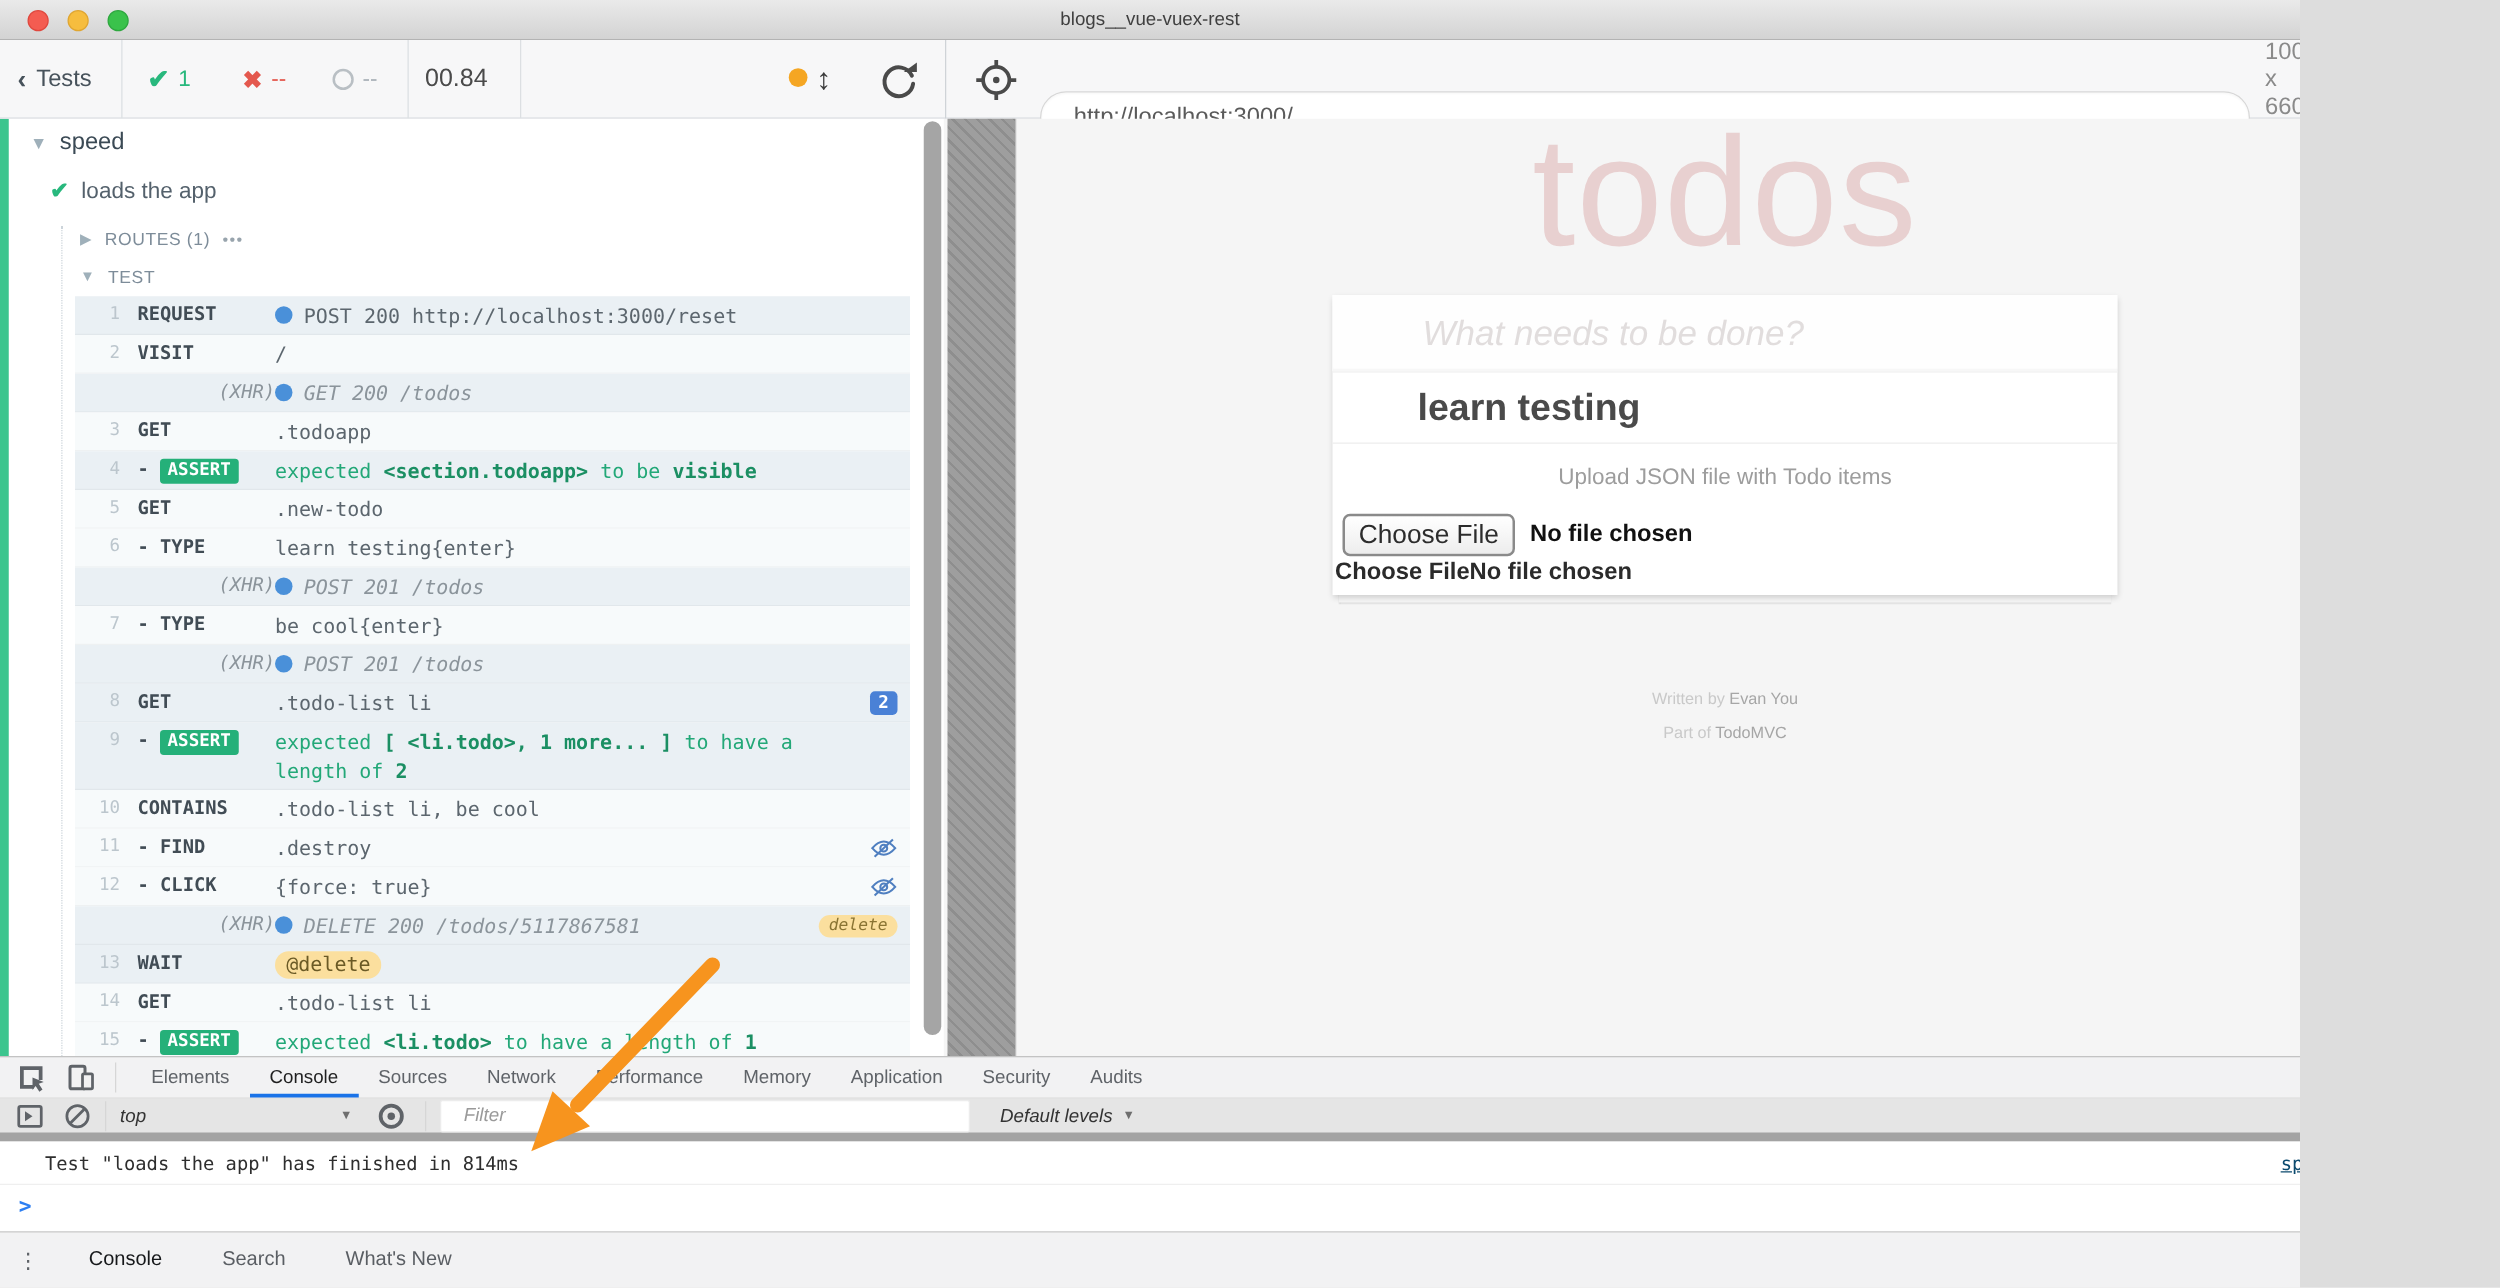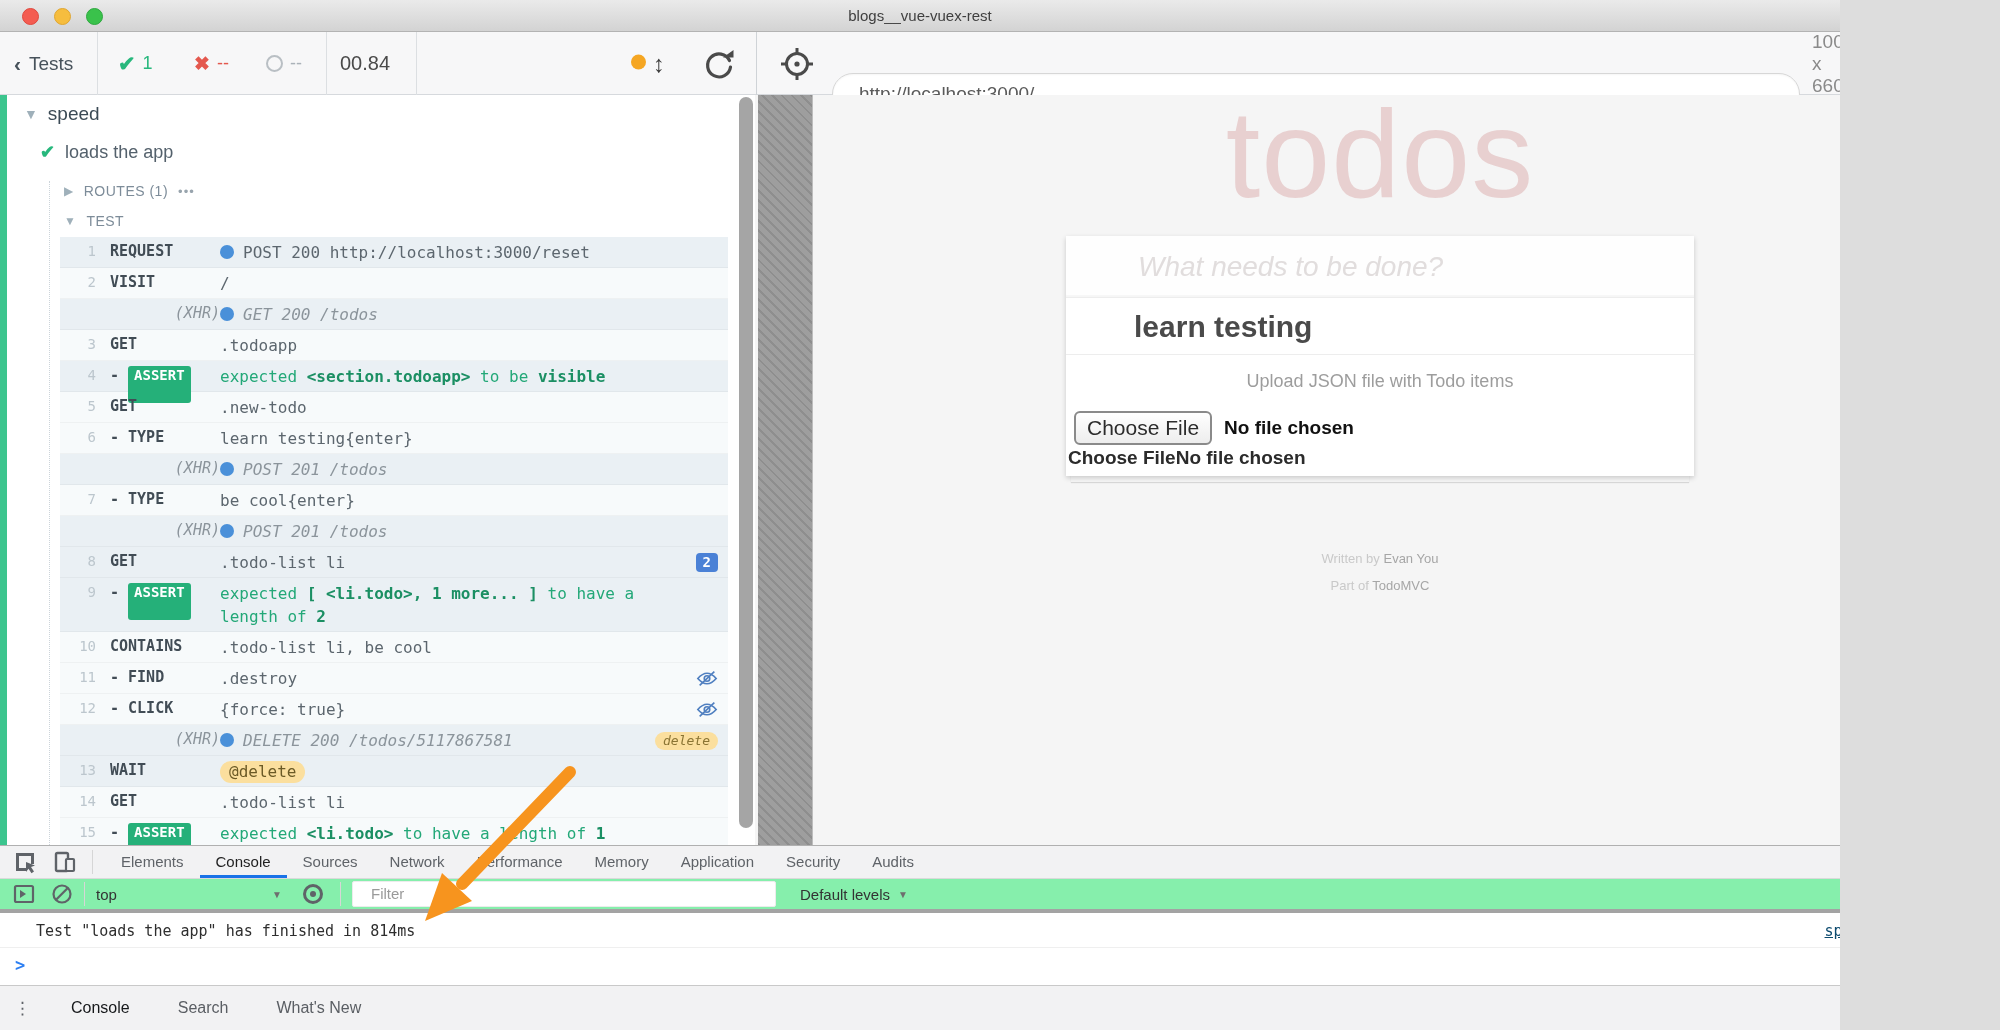--- a/index.html
+++ b/index.html
@@ -64,21 +64,21 @@
          font-family:"DejaVu Sans Mono",monospace; font-size:14px; color:#bcc6cd; }
   .method { flex:none; width:110px; font-family:"DejaVu Sans Mono",monospace; font-size:15px;
             font-weight:bold; color:#414c55; padding-top:1px; white-space:pre; }
   .msg { flex:1 1 auto; max-width:450px; font-family:"DejaVu Sans Mono",monospace; font-size:16px;
          color:#5c666e; line-height:23px; }
   .crow.xhr .method { font-weight:normal; font-style:italic; color:#8b949b;text-align:right; }
   .crow.xhr .msg { font-style:italic; color:#8b949b; }
   .crow.assert .msg { color:#23a878; }
   .crow.assert .msg strong { color:#1b8f63; }
   .assert-badge { background:#25b079; color:#fff; font-size:14px; font-weight:bold;
-                  padding:1px 6px 20px; border-radius:3px; }
+                  padding:1px 6px 3px; border-radius:3px; }
   .dot { display:inline-block; width:14px; height:14px; border-radius:50%; background:#4a90d9;
          margin-right:9px; vertical-align:-1px; }
   .pill { background:#fbdf9e; color:#6b5a26; padding:1px 9px 2px; border-radius:11px; }
   .badge-blue { margin-left:auto; background:#4a81d6; color:#fff; font-family:"DejaVu Sans Mono",monospace;
                 font-size:14px; font-weight:bold; padding:1px 7px 2px; border-radius:4px; align-self:center; }
   .badge-amber { margin-left:auto; background:#fbdf9e; color:#8a7433; font-family:"DejaVu Sans Mono",monospace;
                  font-size:13px; font-style:italic; padding:1px 8px 2px; border-radius:10px; align-self:center; }
   .row-icon { margin-left:auto; align-self:center; }
   .scrollthumb { position:absolute; left:739px; top:2px; width:14px; height:731px;
                  background:#a5a5a5; border-radius:7px; }
@@ -115,22 +115,22 @@
               border-top:1px solid #b0b0b0; }
   .dt-tabbar { position:relative; height:33px; background:#f2f2f3; border-bottom:1px solid #dadada;
                display:flex; align-items:center; }
   .dt-icons { display:flex; align-items:center; gap:14px; padding:0 12px; }
   .hairline { width:1px; height:24px; background:#d6d6d6; }
   .dt-tab { padding:0 16px; font-size:15px; color:#5f6368; line-height:32px; height:32px; }
   .dt-tab.active { color:#1f1f1f; box-shadow:inset 0 -3px 0 #1a73e8; }
   .dt-right { position:absolute; right:8px; top:0; height:32px; display:flex; align-items:center; gap:14px; }
   .kebab { font-size:18px; color:#5f6368; }
   .x-icon { font-size:18px; color:#5f6368; }
-  .dt-toolbar { position:relative; height:34px; background:#86efac; border-bottom:4px solid #a3a3a3;
-                display:flex; align-items:center; }
+  .dt-toolbar { position:relative; height:34px; background:#e5e5e5; border-bottom:7px solid #a3a3a3;
+                display:flex; align-items:center;font-style:italic; }
   .tb { position:absolute; top:50%; transform:translateY(-50%); }
   .ctx-select { left:96px; width:186px; display:flex; justify-content:space-between; align-items:center;
                 font-size:15px; color:#333; }
   .sel-arrow { font-size:10px; color:#6e6e6e; }
   .filter-input { left:352px; width:424px; height:26px; background:#fff; border:1px solid #ececec;
                   border-radius:2px; font-size:15px; color:#9a9a9a; line-height:24px; padding-left:18px; }
   .levels { left:800px; display:flex; gap:8px; align-items:center; font-size:15px; color:#333; }
   .gear { right:14px; font-size:22px; color:#6e6e6e; }
   .dt-console { position:absolute; top:69px; left:0; right:0; bottom:45px; background:#fff; }
   .msg-row { height:33px; border-bottom:1px solid #efefef; display:flex; align-items:center;

